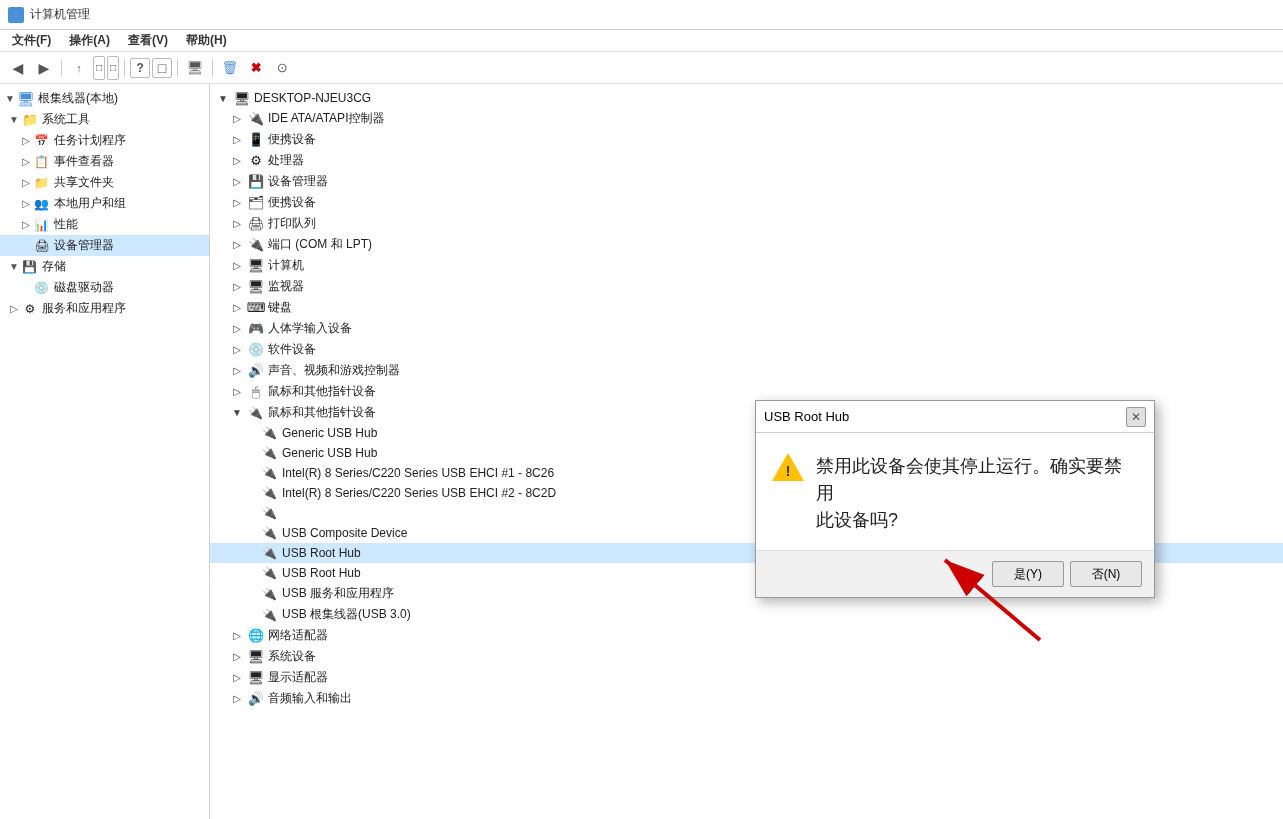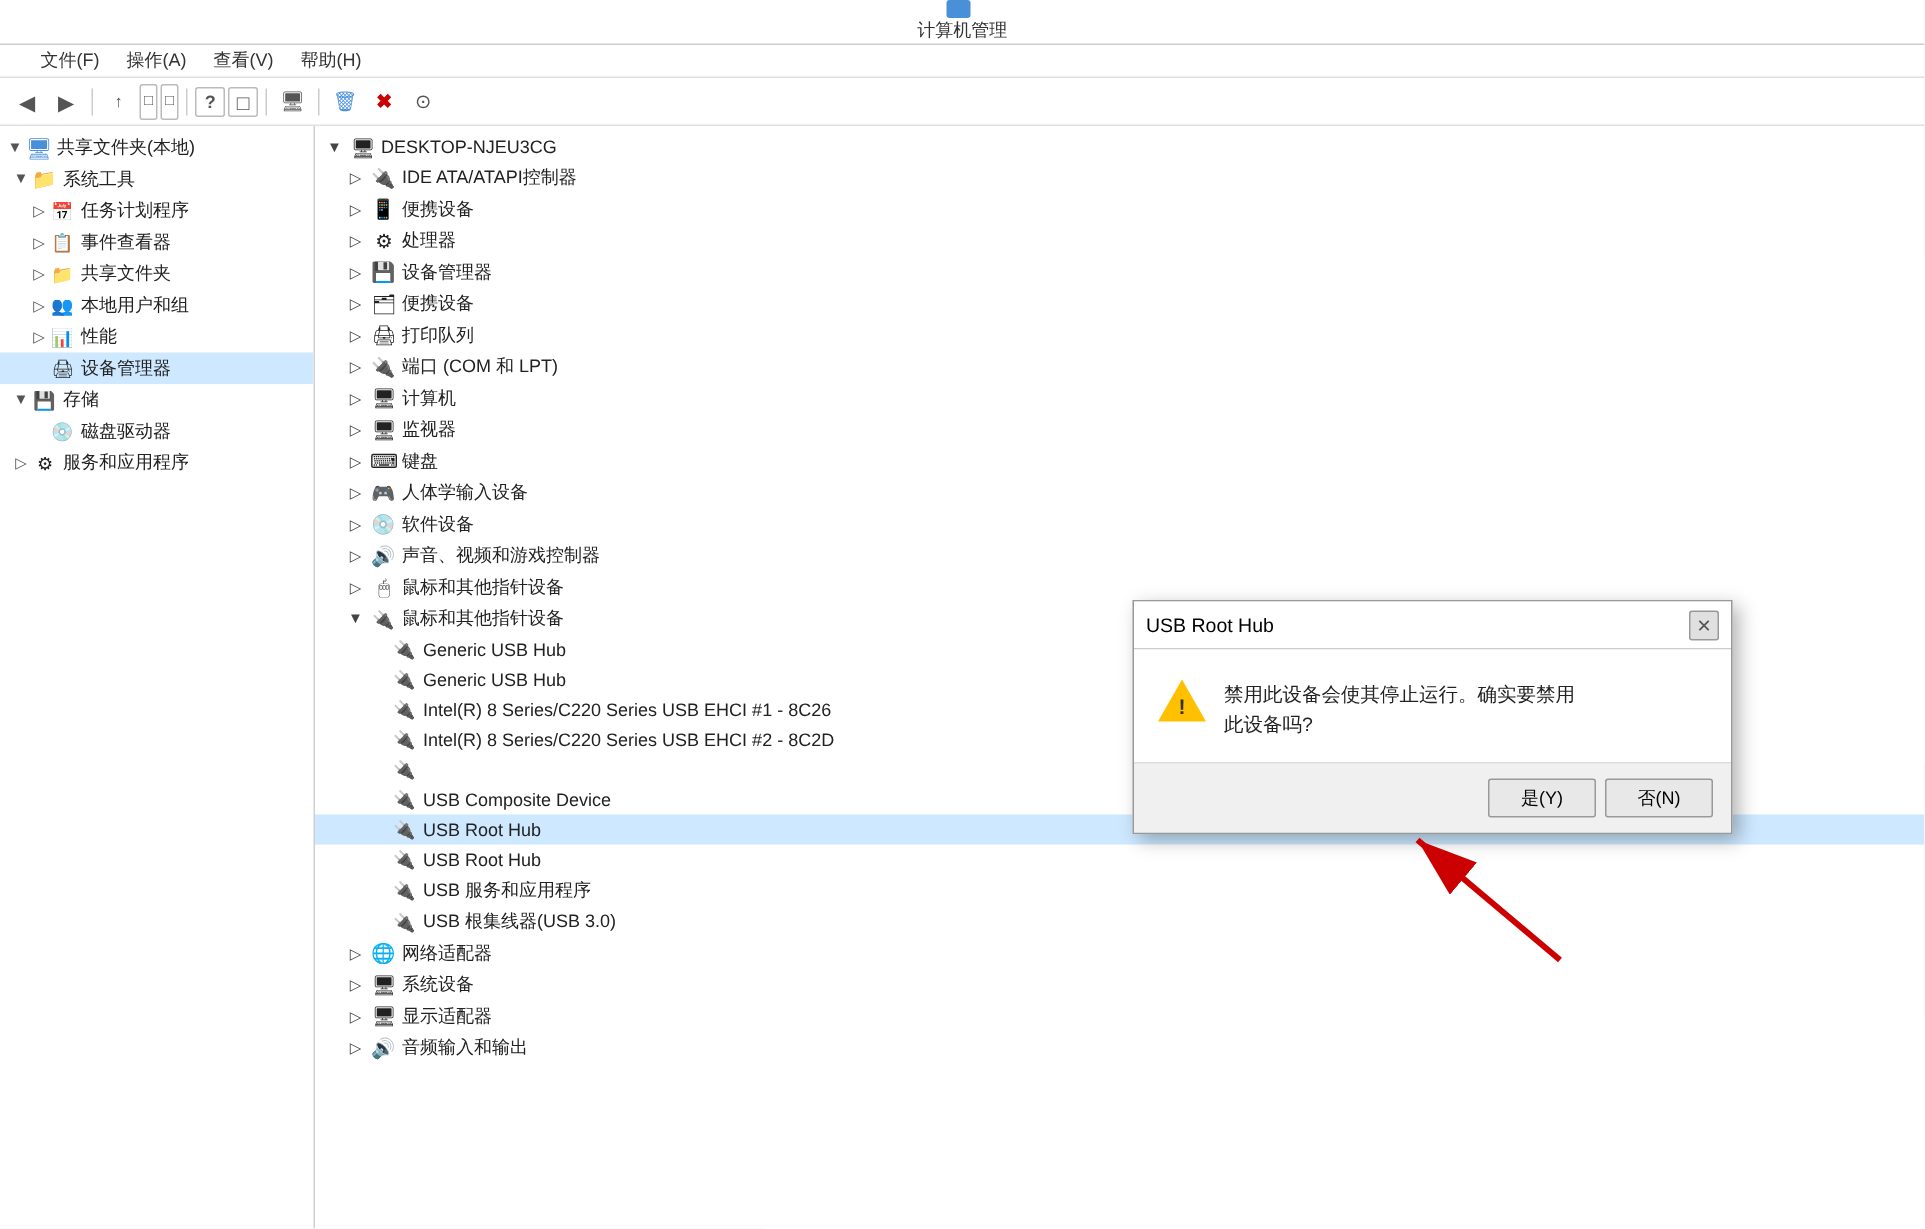--- a/index.html
+++ b/index.html
@@ -16,40 +16,40 @@
     
     .title-bar {
       background: #fff;
       height: 30px;
       display: flex;
       align-items: center;
       padding: 0 8px;
       border-bottom: 1px solid #ccc;
       font-size: 12px;
       color: #333;
-      flex-direction: column;
     }
     .title-bar-icon {
       width: 16px;
       height: 16px;
       margin-right: 6px;
       background: #4a90d9;
       border-radius: 2px;
       display: inline-block;
     }
 
     
     .menu-bar {
       background: #fff;
       height: 22px;
       display: flex;
       align-items: center;
-      padding: 0 19px;
+      padding: 0 4px;
       border-bottom: 1px solid #e0e0e0;
       gap: 2px;
+      font-weight: bold;
     }
     .menu-item {
       padding: 2px 8px;
       cursor: pointer;
       border-radius: 2px;
       font-size: 12px;
       color: #333;
     }
 
     
@@ -236,21 +236,21 @@
     .warning-exclaim {
       position: absolute;
       top: 10px;
       left: 50%;
       transform: translateX(-50%);
       color: #333;
       font-weight: bold;
       font-size: 14px;
     }
     .dialog-message {
-      font-size: 13px;
+      font-size: 18px;
       color: #222;
       line-height: 1.5;
     }
     .dialog-footer {
       padding: 10px 12px;
       display: flex;
       justify-content: flex-end;
       gap: 6px;
       background: #f0f0f0;
       border-top: 1px solid #ddd;
@@ -314,21 +314,21 @@
   <div class="toolbar-btn" style="font-size:13px;">⊙</div>
 </div>
 
 <div class="main-layout">
 
   <div class="sidebar">
 
     <div class="tree-item">
       <span class="tree-toggle">▼</span>
       <span class="tree-icon icon-computer">🖥</span>
-      <span>共享文件夹(本地)</span>
+      <span>根集线器(本地)</span>
     </div>
 
     <div class="tree-item indent1">
       <span class="tree-toggle">▼</span>
       <span class="tree-icon icon-folder">📁</span>
       <span>系统工具</span>
     </div>
 
     <div class="tree-item indent2">
       <span class="tree-toggle">▷</span>

